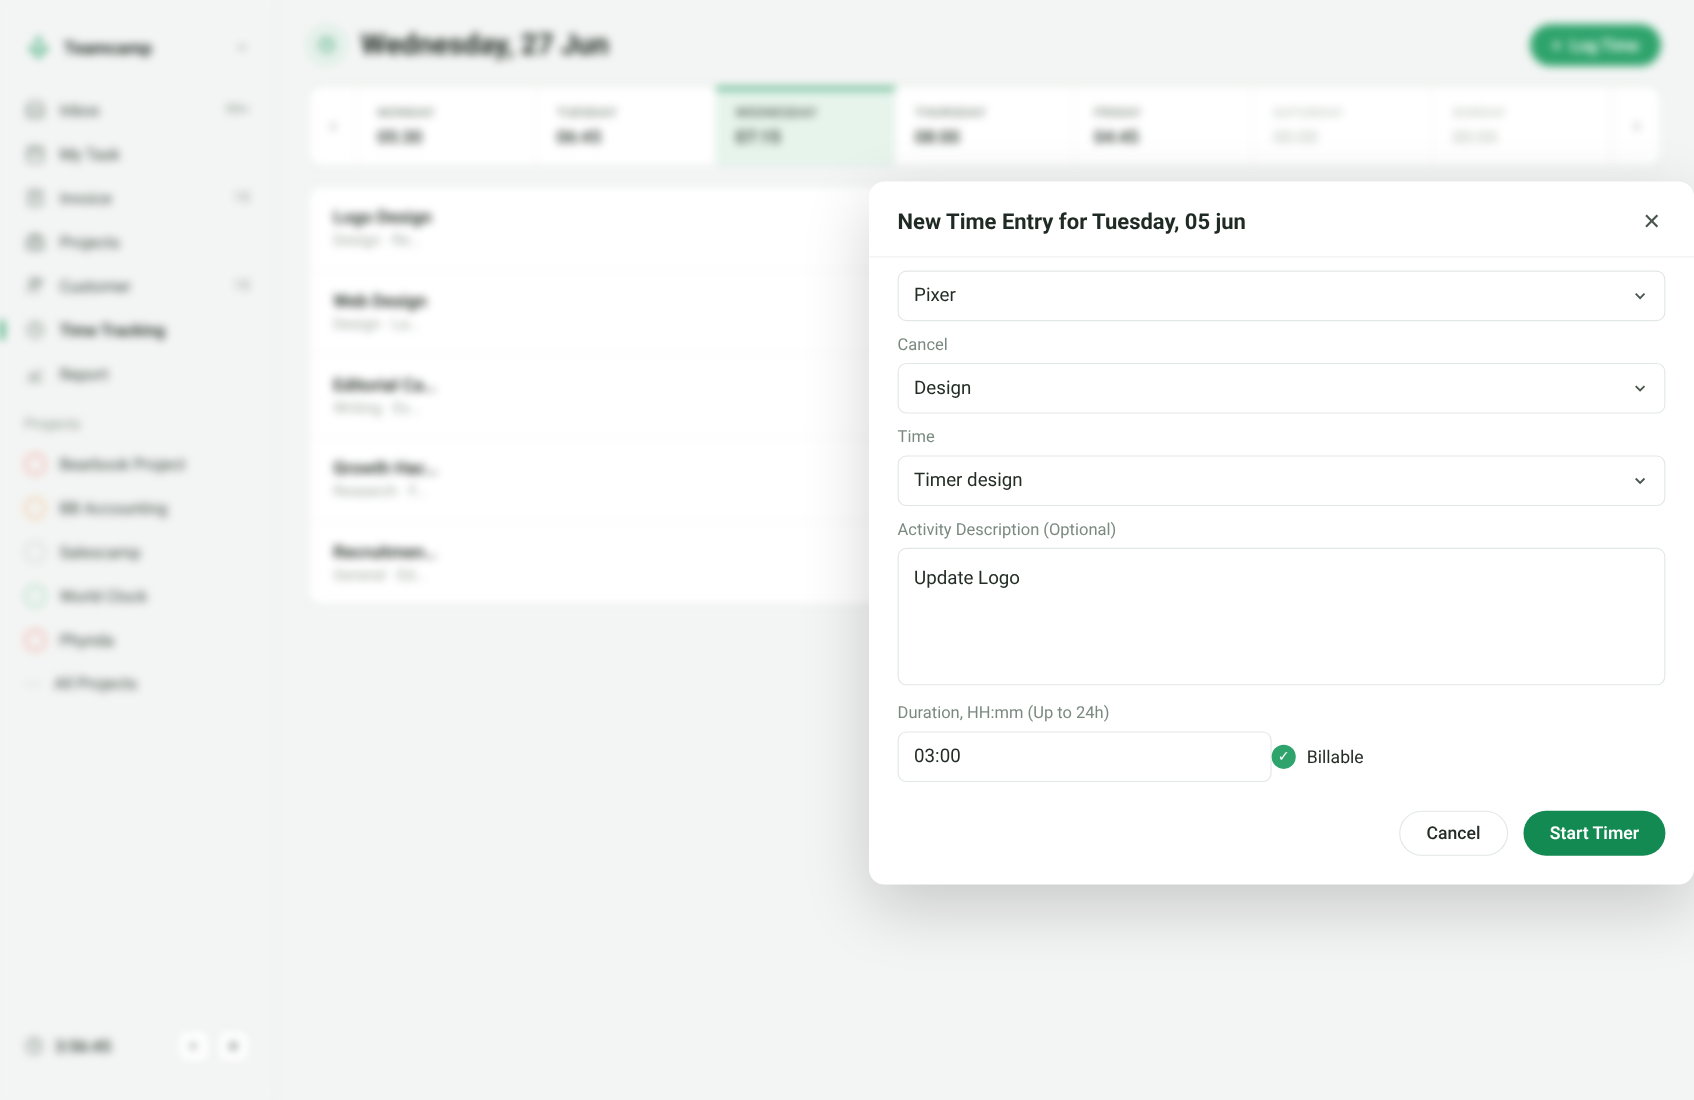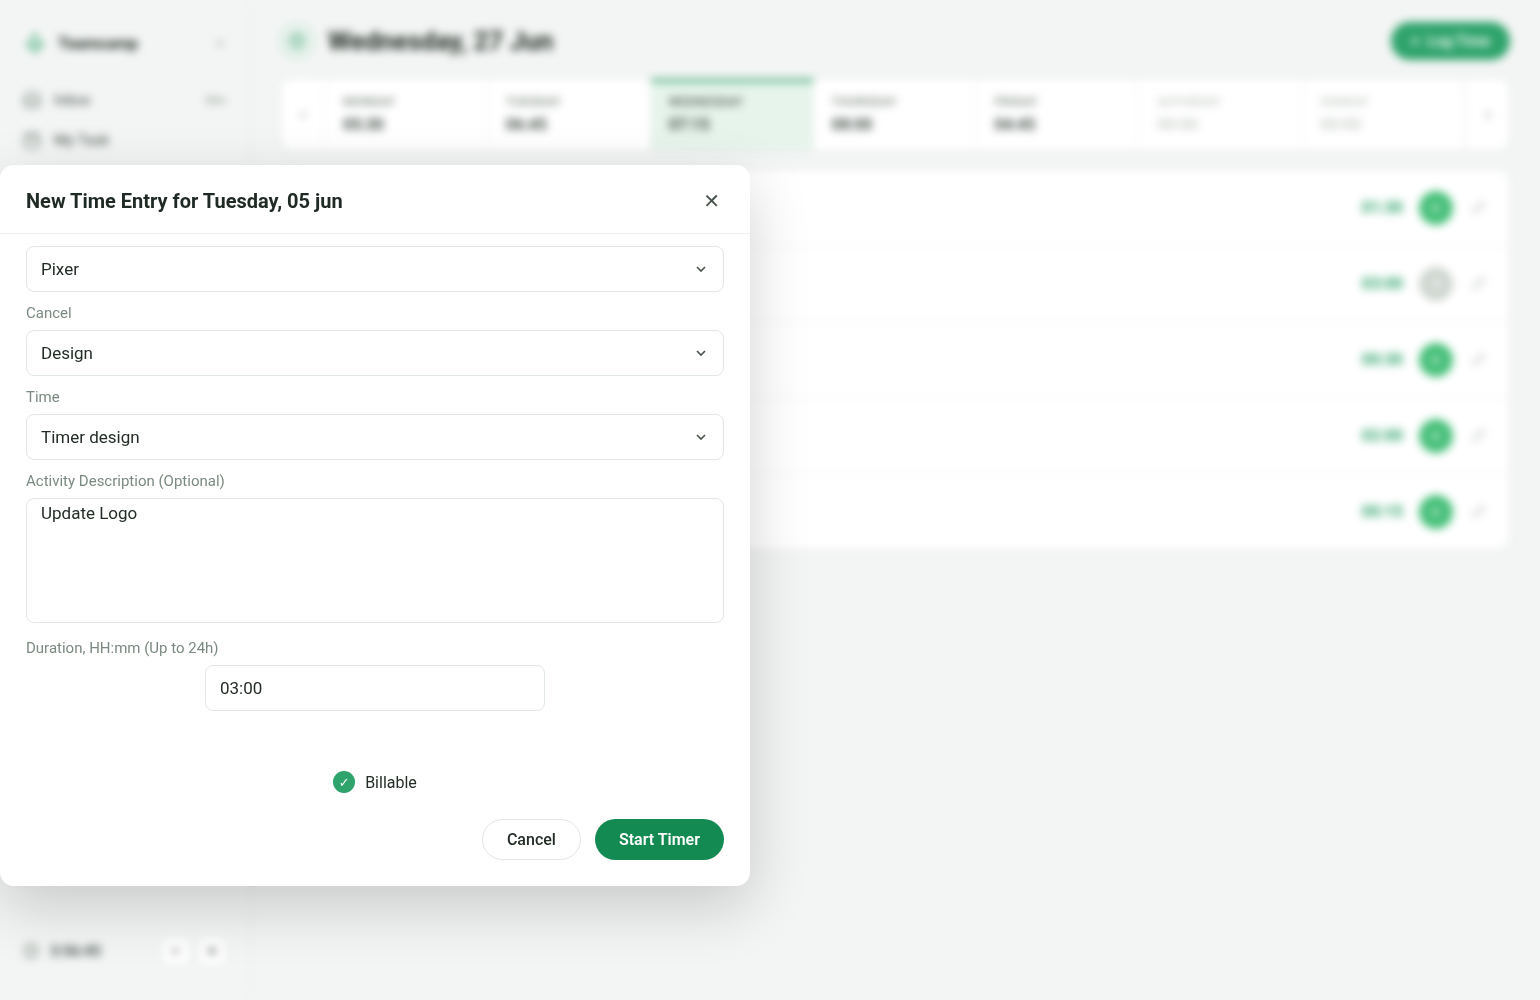--- a/index.html
+++ b/index.html
@@ -62,32 +62,32 @@
 .entry-left { display:flex; flex-direction:column; gap:4px;}
 .entry-title { font-size:16px; font-weight:600; color:#232d26;}
 .entry-sub { font-size:14px; color:#9ba69d;}
 .entry-right { display:flex; align-items:center; gap:16px;}
 .entry-time { font-size:16px; font-weight:700; color:#2ea36b;}
 .play-btn { width:34px; height:34px; border-radius:50%; background:#48c07a; display:flex; align-items:center; justify-content:center; color:#fff; cursor:pointer;}
 .play-btn.gray { background:#cfd6d0; }
 .edit-btn { color:#c2cac3; cursor:pointer;}
 
 
-.overlay { position:absolute; inset:0; display:flex; align-items:flex-start; justify-content:flex-start; padding-top:165px; z-index:10;}
+.overlay { position:absolute; inset:0; display:flex; align-items:flex-start; justify-content:flex-end; padding-top:165px; z-index:10;}
 .modal { width:750px; background:#fff; border-radius:14px; box-shadow:0 20px 60px rgba(0,0,0,0.18); padding:0; }
 .modal-header { display:flex; align-items:center; justify-content:space-between; padding:20px 26px 16px; border-bottom:1px solid #eef1ee;}
 .modal-title { font-size:20px; font-weight:700; color:#1f2a24;}
 .close-btn { background:none; border:none; font-size:20px; color:#4a554d; cursor:pointer; padding:4px;}
 .modal-body { padding: 12px 26px 26px; }
 .field-label { font-size:15px; color:#7b8a80; margin:12px 0 8px;}
 .select-box { display:flex; align-items:center; justify-content:space-between; border:1px solid #e1e7e3; border-radius:8px; padding:12px 14px; cursor:pointer;}
 .select-box .val { font-size:17px; color:#232d26;}
 .select-box .chev { color:#4a554d;}
-.textarea { width:100%; border:1px solid #e1e7e3; border-radius:8px; padding:4px 14px; font-size:17px; color:#232d26; resize:none; height:125px; font-family:inherit;}
-.duration-row { display:flex; align-items:center; gap:60px; margin-top:4px;flex-direction:column;}
+.textarea { width:100%; border:1px solid #e1e7e3; border-radius:8px; padding:17px 14px; font-size:17px; color:#232d26; resize:none; height:125px; font-family:inherit;}
+.duration-row { display:flex; align-items:center; margin-top:4px;}
 .duration-input { width:340px; border:1px solid #e1e7e3; border-radius:8px; padding:12px 14px; font-size:17px; color:#232d26;}
 .billable { display:flex; align-items:center; gap:10px; font-size:16px; color:#232d26;}
 .check-circle { width:22px; height:22px; border-radius:50%; background:#2ea36b; display:flex; align-items:center; justify-content:center; color:#fff; font-size:13px;}
 .modal-footer { display:flex; justify-content:flex-end; gap:14px; padding-top:26px;}
 .btn-cancel { background:#fff; border:1px solid #e1e7e3; border-radius:22px; padding:10px 24px; font-size:16px; font-weight:500; color:#232d26; cursor:pointer;}
 .btn-start { background:#148a53; border:none; border-radius:22px; padding:10px 24px; font-size:16px; font-weight:600; color:#fff; cursor:pointer;}
 svg { display:block; }
 </style>
 </head>
 <body>

